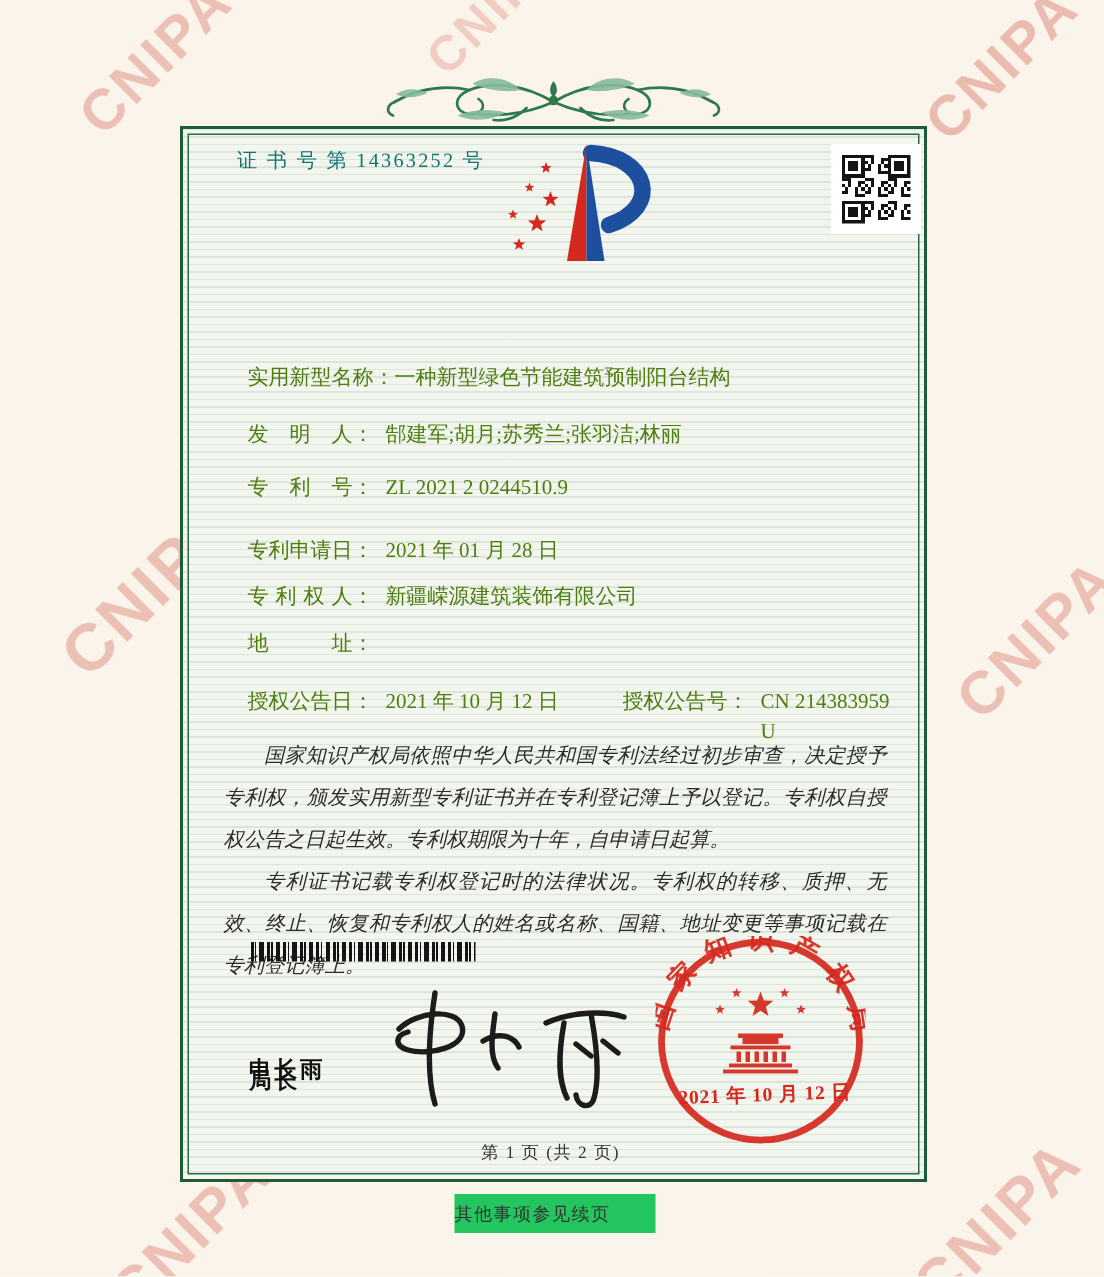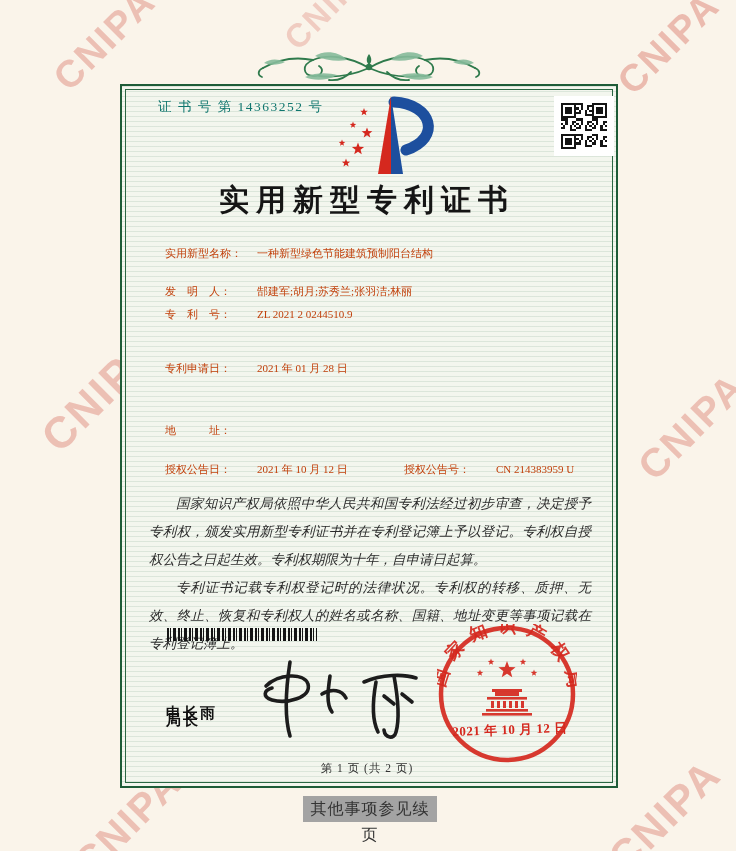--- a/index.html
+++ b/index.html
@@ -46,34 +46,34 @@
   .qr-box svg{width:46px;height:46px;}
   .logo{position:absolute;left:328px;top:92px;width:126px;height:84px;}
   .title{
     position:absolute;left:120px;top:180px;width:494px;
     text-align:center;font-size:30px;font-weight:bold;color:#151515;
     letter-spacing:7px;white-space:nowrap;
   }
   
   .row{
     position:absolute;left:165px;width:434px;
-    font-size:11px;color:#c2410c;display:flex;line-height:20px;
+    font-size:14px;color:#4d7c0f;display:flex;line-height:20px;
   }
   .row .lbl{flex:0 0 92px;white-space:nowrap;}
   .row .val{flex:1 1 auto;}
   .row-name{top:243px;}
   .row-inventor{top:281px;}
-  .row-patno{top:304px;}
+  .row-patno{top:316px;}
   .row-filing{top:358px;}
   .row-patentee{top:389px;}
   .row-address{top:420px;}
   .row-address .val{max-width:338px;}
   .row-grant{top:459px;}
   .row-grant .val1{flex:0 0 133px;}
-  .row-grant .lbl2{flex:0 0 92px;white-space:nowrap;margin-left:14px;}
+  .row-grant .lbl2{flex:0 0 92px;white-space:nowrap;margin-left:25px;}
   
   .body-text{
     position:absolute;left:149px;top:490px;width:442px;
     font-size:13.5px;line-height:28px;color:#2b2b2b;
     text-align:justify;font-style:italic;
   }
   .body-text p{margin:0;text-indent:2em;}
   
   .barcode{
     position:absolute;left:167px;top:628px;width:150px;height:13px;
@@ -95,22 +95,22 @@
     position:absolute;left:440px;top:721px;width:140px;text-align:center;
     font-size:13px;font-weight:bold;color:#d5281e;letter-spacing:0.5px;
     transform:rotate(-2deg);white-space:nowrap;
   }
   .page-info{
     position:absolute;left:120px;top:761px;width:494px;text-align:center;
     font-size:11.5px;color:#333;letter-spacing:1px;
   }
   .note-box{
     position:absolute;left:303px;top:796px;width:134px;height:26px;
-    background:#a3a3a3;text-align:center;line-height:26px;
-    font-size:16px;color:#333;letter-spacing:1px;
+    background:#22c55e;text-align:left;line-height:26px;
+    font-size:12px;color:#333;letter-spacing:1px;
   }
 </style>
 </head>
 <body>
 
 <div class="page">
 
   <span class="wm" style="left:42px;top:18px;font-size:38px;opacity:.5;">CNIPA</span>
   <span class="wm" style="left:274px;top:-14px;font-size:33px;opacity:.38;">CNIPA</span>
   <span class="wm" style="left:606px;top:22px;font-size:38px;opacity:.55;">CNIPA</span>
@@ -369,37 +369,40 @@
     <g fill="#d5281e">
       <use href="#star" transform="translate(36,20) scale(4)"></use>
       <use href="#star" transform="translate(25,33) scale(3.4)"></use>
       <use href="#star" transform="translate(39,41) scale(5.6)"></use>
       <use href="#star" transform="translate(14,51) scale(3.4)"></use>
       <use href="#star" transform="translate(30,57) scale(6.4)"></use>
       <use href="#star" transform="translate(18,71) scale(4.4)"></use>
     </g>
   </svg>
 
-  <div class="title">实用新型专利证书</div>
 
   <div class="row row-name">
     <span class="lbl">实用新型名称：</span>
     <span class="val">一种新型绿色节能建筑预制阳台结构</span>
   </div>
   <div class="row row-inventor">
     <span class="lbl">发　明　人：</span>
     <span class="val">郜建军;胡月;苏秀兰;张羽洁;林丽</span>
   </div>
   <div class="row row-patno">
     <span class="lbl">专　利　号：</span>
     <span class="val">ZL 2021 2 0244510.9</span>
   </div>
   <div class="row row-filing">
     <span class="lbl">专利申请日：</span>
     <span class="val">2021 年 01 月 28 日</span>
+  </div>
+  <div class="row row-patentee">
+    <span class="lbl">专 利 权 人：</span>
+    <span class="val">新疆嵘源建筑装饰有限公司</span>
   </div>
   <div class="row row-address">
     <span class="lbl">地　　　址：</span>
   </div>
   <div class="row row-grant">
     <span class="lbl">授权公告日：</span>
     <span class="val val1">2021 年 10 月 12 日</span>
     <span class="lbl lbl2">授权公告号：</span>
     <span class="val">CN 214383959 U</span>
   </div>

